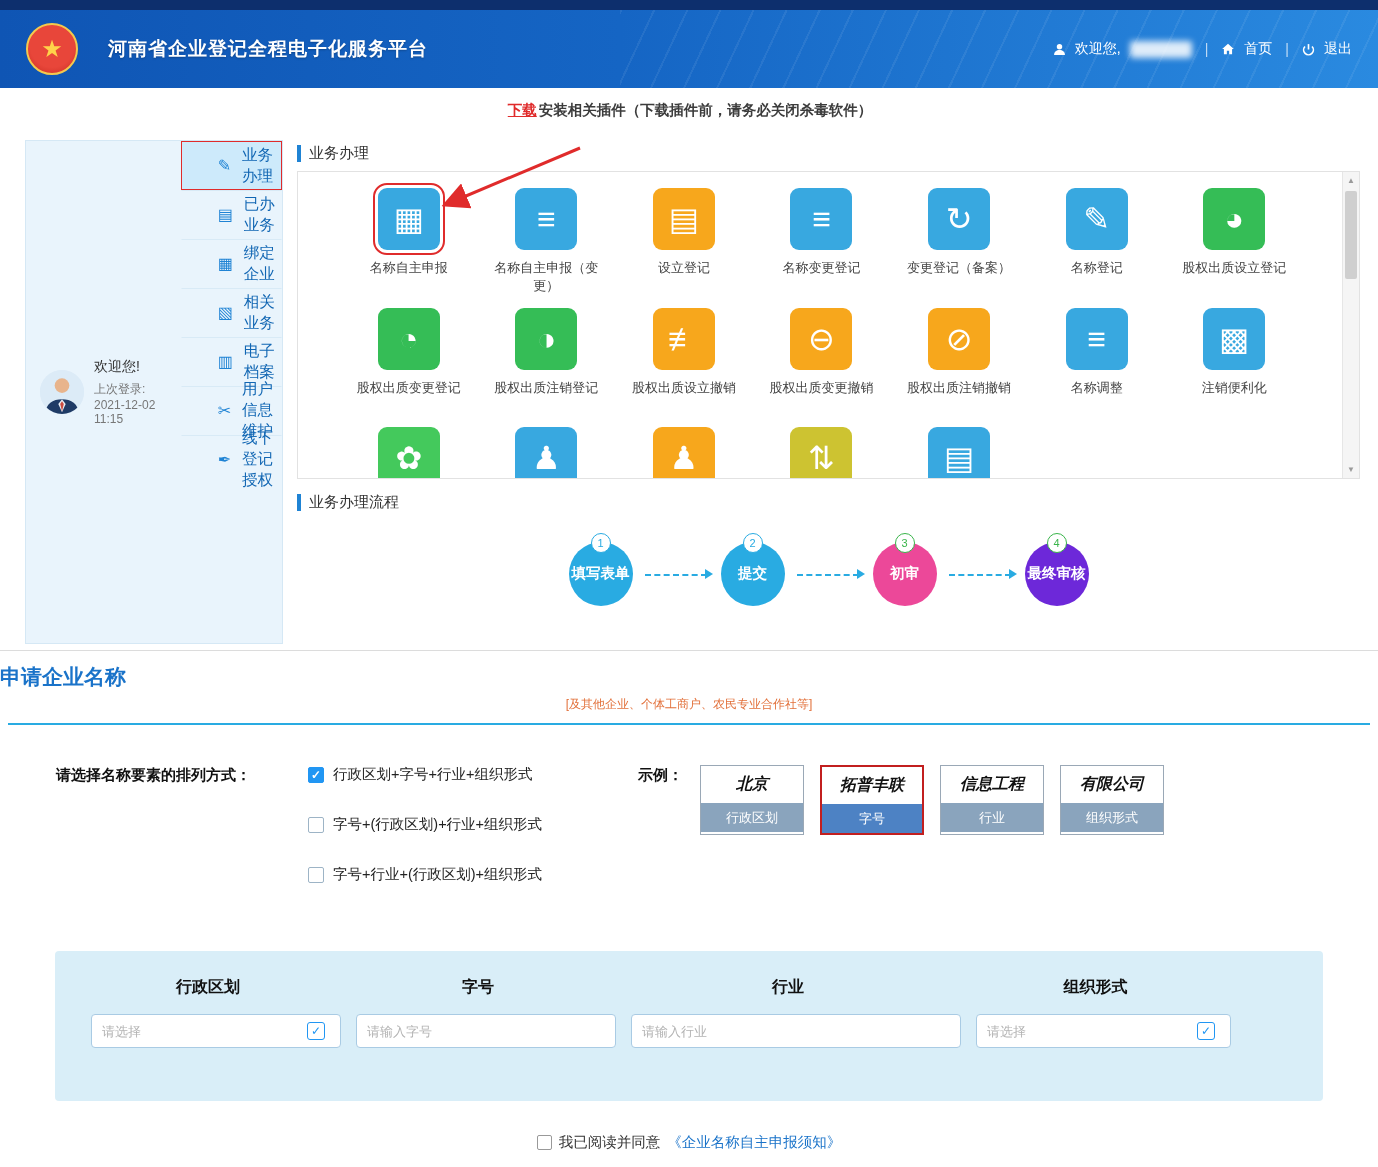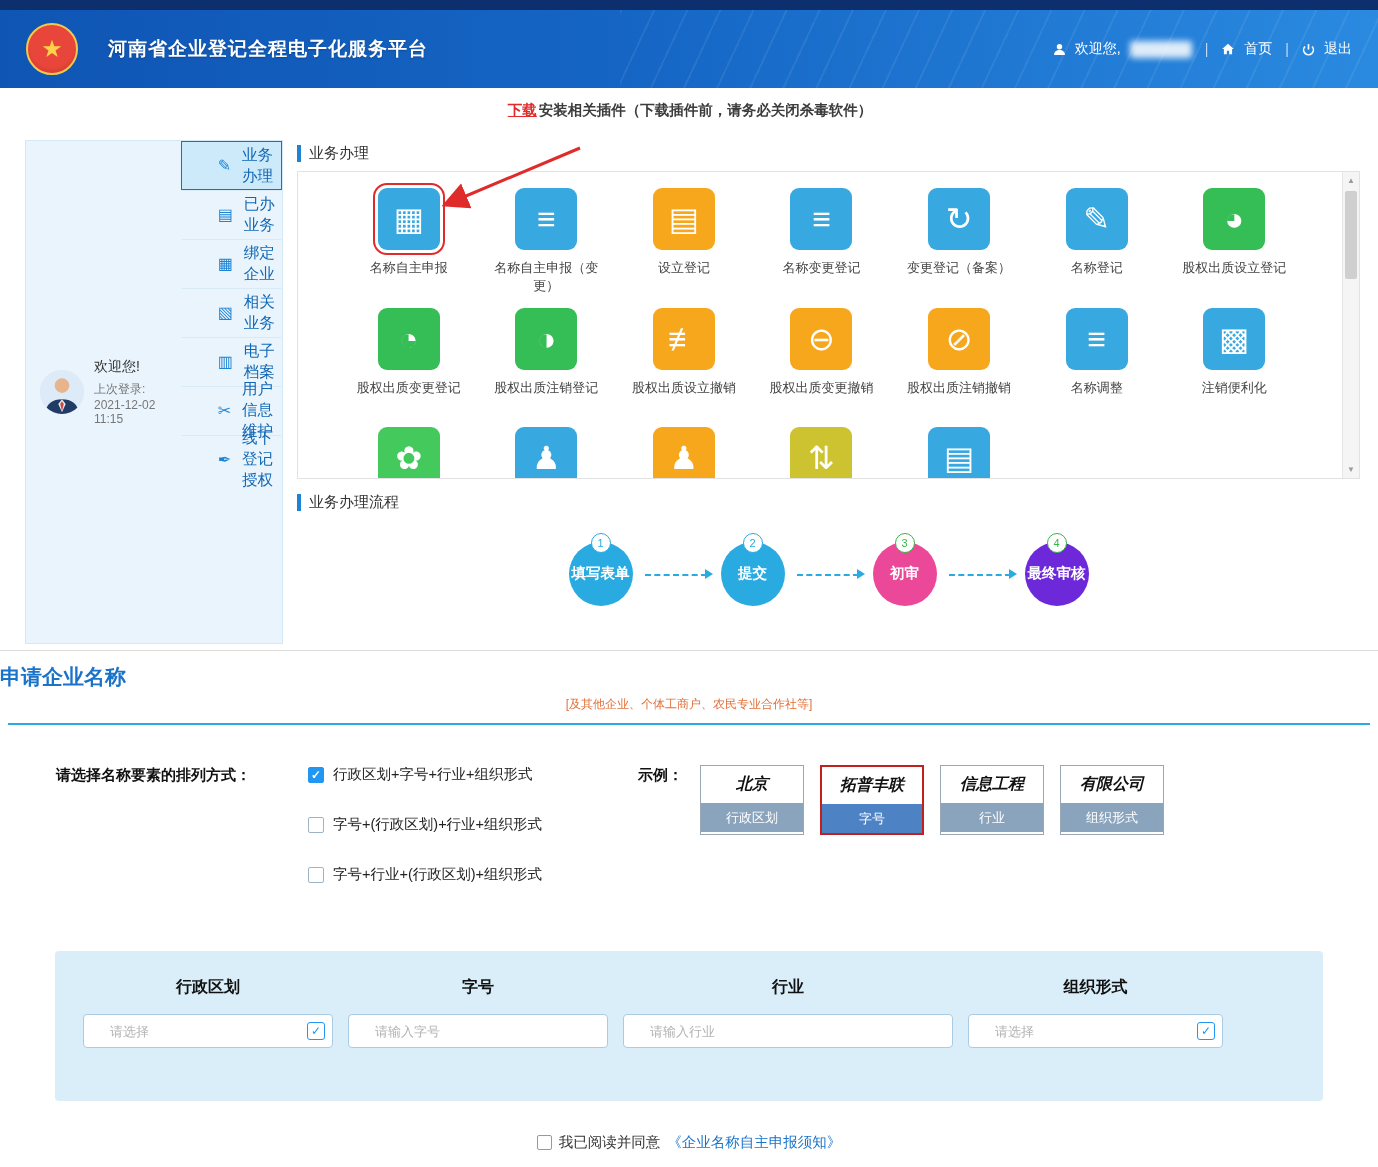--- a/index.html
+++ b/index.html
@@ -120,22 +120,22 @@
   .tooltip::before { content:""; position:absolute; top:-7px; left:168px; width:12px; height:12px;
     background:#f3f8fc; border-left:1px solid #b9cfe4; border-top:1px solid #b9cfe4;
     transform:rotate(45deg); }
 
   .panel { margin:36px 55px 0; background:#d9eef8; border-radius:4px; padding:26px 28px 0;
     height:150px; display:grid; grid-template-columns:250px 260px 330px 255px; column-gap:15px; }
   .field-label { text-align:center; font-size:16px; font-weight:bold; color:#111;
     margin-bottom:16px; }
   .input-wrap { position:relative; }
   .field-input { width:100%; height:34px; border:1px solid #a9cbe4; border-radius:4px;
-    padding:0 34px 0 26px; font-size:13px; color:#333; outline:none;
-    font-family:"Liberation Sans", sans-serif; }
+    padding:0 34px 0 10px; font-size:13px; color:#333; outline:none;
+    font-family:"Liberation Sans", sans-serif;margin-left:8px; }
   .field-input::placeholder { color:#b3b3b3; }
   .picker { display:none; position:absolute; right:8px; top:8px; width:18px; height:18px;
     border:1.5px solid #2196f3; border-radius:3px; color:#2196f3; background:#fff;
     align-items:center; justify-content:center; font-size:12px; cursor:pointer; }
   .field.has-picker .picker { display:flex; }
 
   .agree { display:flex; align-items:center; justify-content:center; gap:7px; margin-top:32px;
     font-size:14.5px; color:#333; }
   .agree-cb { width:15px; height:15px; border:1px solid #999; background:#fff; border-radius:2px;
     cursor:pointer; }

